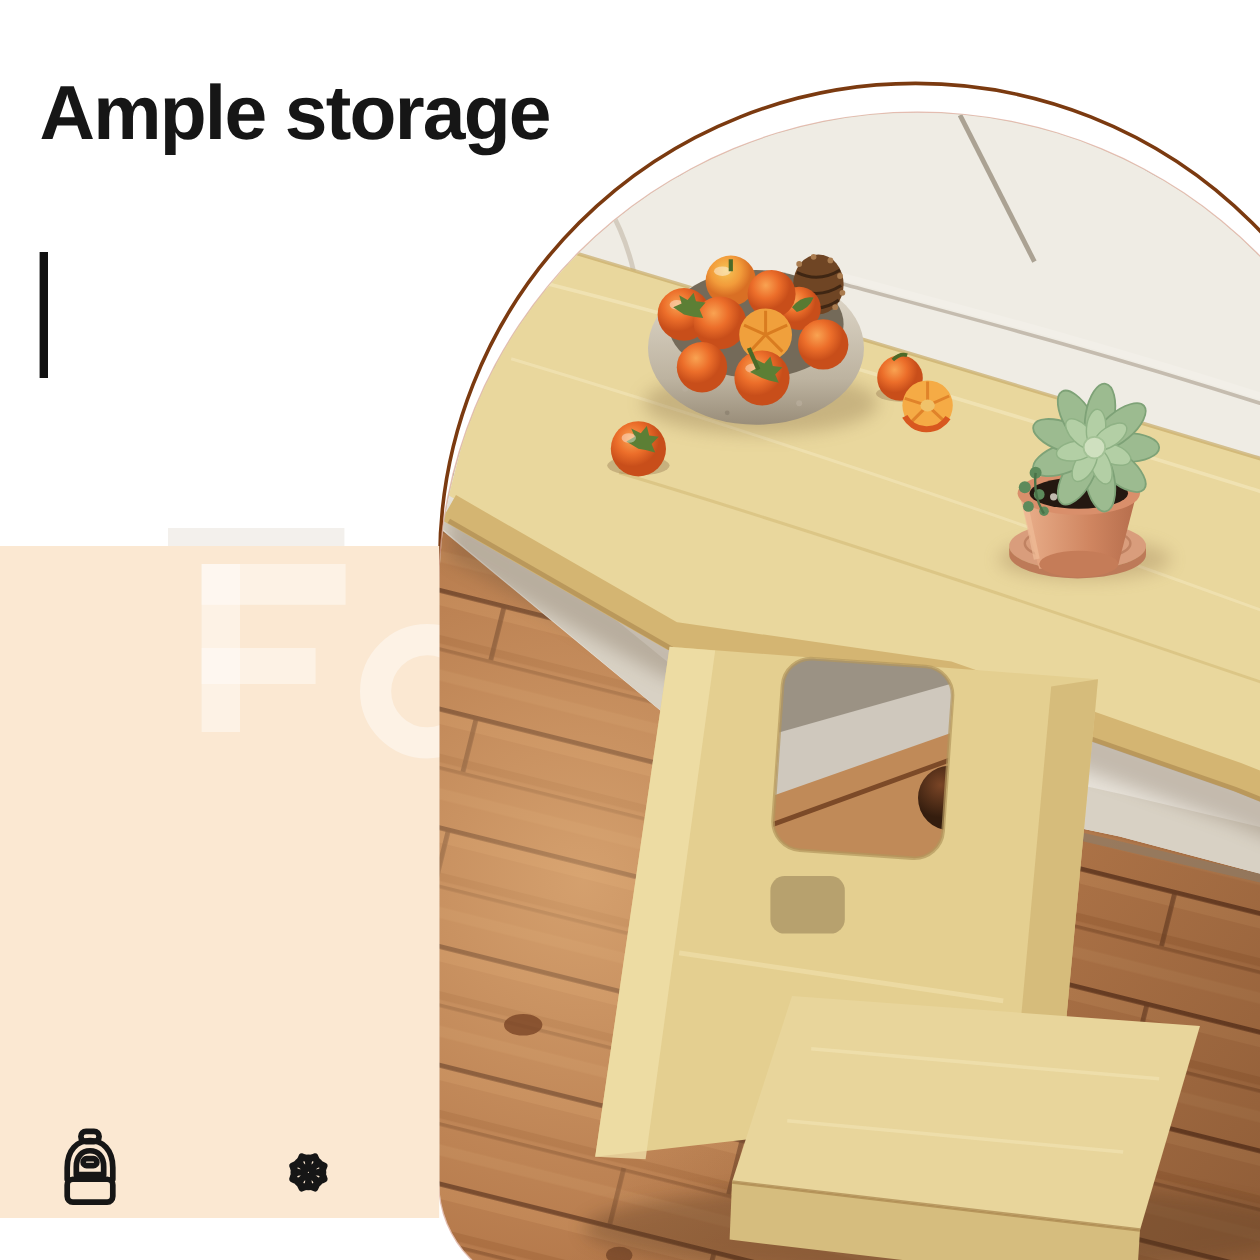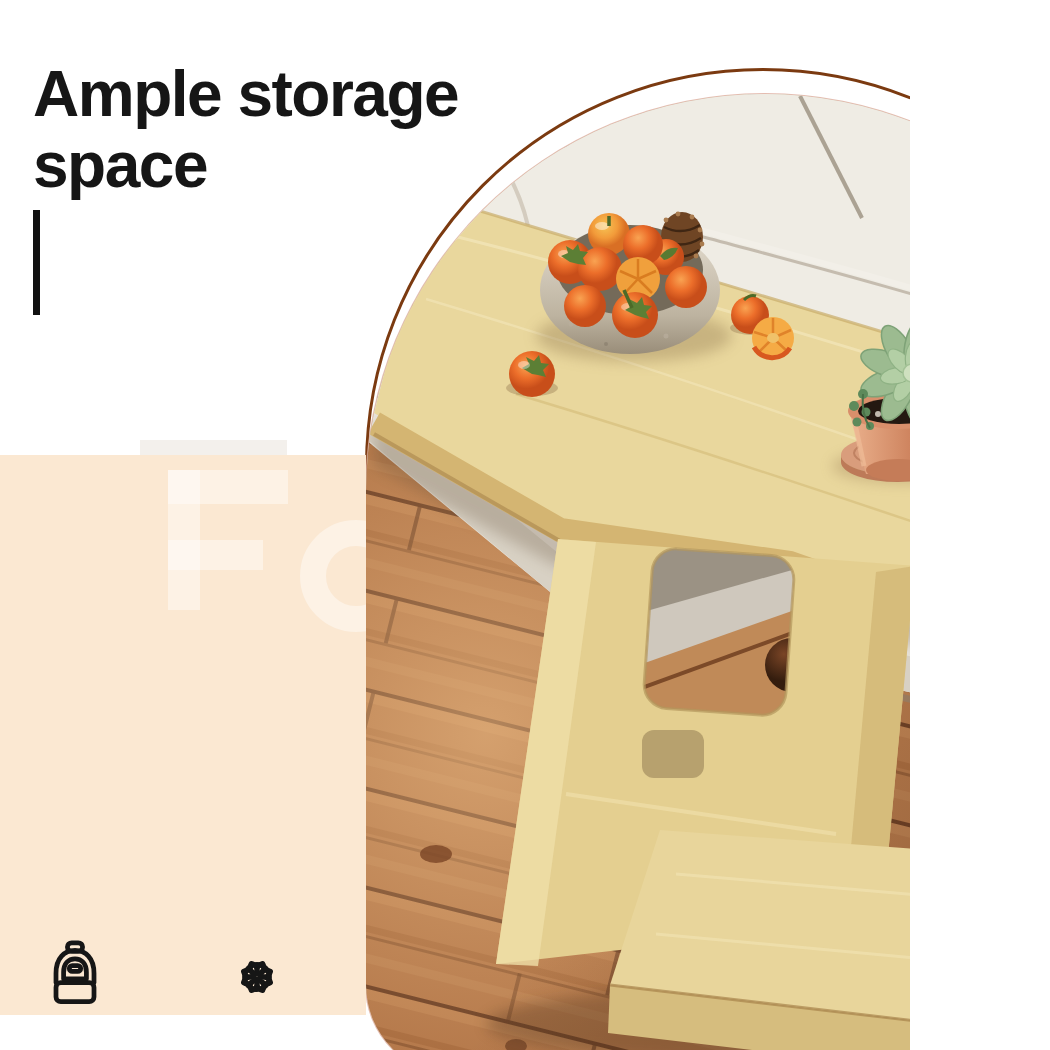--- a/index.html
+++ b/index.html
@@ -1,17 +1,17 @@
 <!DOCTYPE html>
 <html><head>
 <meta charset="utf-8">
 <style>
   html,body{margin:0;padding:0;background:#ffffff;}
-  .canvas{position:relative;width:910px;height:1050px;overflow:hidden;background:#ffffff;
-          font-family:"Liberation Sans","DejaVu Sans",sans-serif;}
+  .canvas{position:relative;width:1050px;height:1050px;overflow:hidden;background:#ffffff;
+          font-family:"Liberation Sans","DejaVu Sans",sans-serif;text-align:center;}
 
   
   .headline{position:absolute;left:33px;top:16px;color:#161616;font-weight:800;
             font-size:64px;line-height:71px;letter-spacing:-1.5px;}
   .headline span{display:block;}
   .accent-bar{position:absolute;left:33px;top:210px;width:7px;height:105px;background:#111111;}
 
   
   .ring{position:absolute;left:365px;top:68px;width:790px;height:790px;border-radius:50%;
         border:3px solid #7b3a10;z-index:1;background:transparent;}
@@ -247,21 +247,20 @@
           <circle cx="491" cy="328" r="4.5"></circle>
             <circle cx="504" cy="332" r="4"></circle>
           <path d="M497 300 Q495 320 504 334" stroke="#4a7248" stroke-width="2" fill="none"></path>
         </g>
       </g>
     </svg>
   </div>
 
   <h1 class="headline">
     <span>Ample storage</span>
-    <span>space</span>
   </h1>
   <div class="accent-bar"></div>
 
   <div class="wm-top"></div>
 
   <aside class="panel">
     <div class="wm" style="left:168px;top:15px;width:32px;height:140px;"></div>
     <div class="wm" style="left:168px;top:15px;width:120px;height:34px;"></div>
     <div class="wm" style="left:168px;top:85px;width:95px;height:30px;"></div>
     <div class="wm wm-ring" style="left:300px;top:65px;width:60px;height:60px;"></div>

